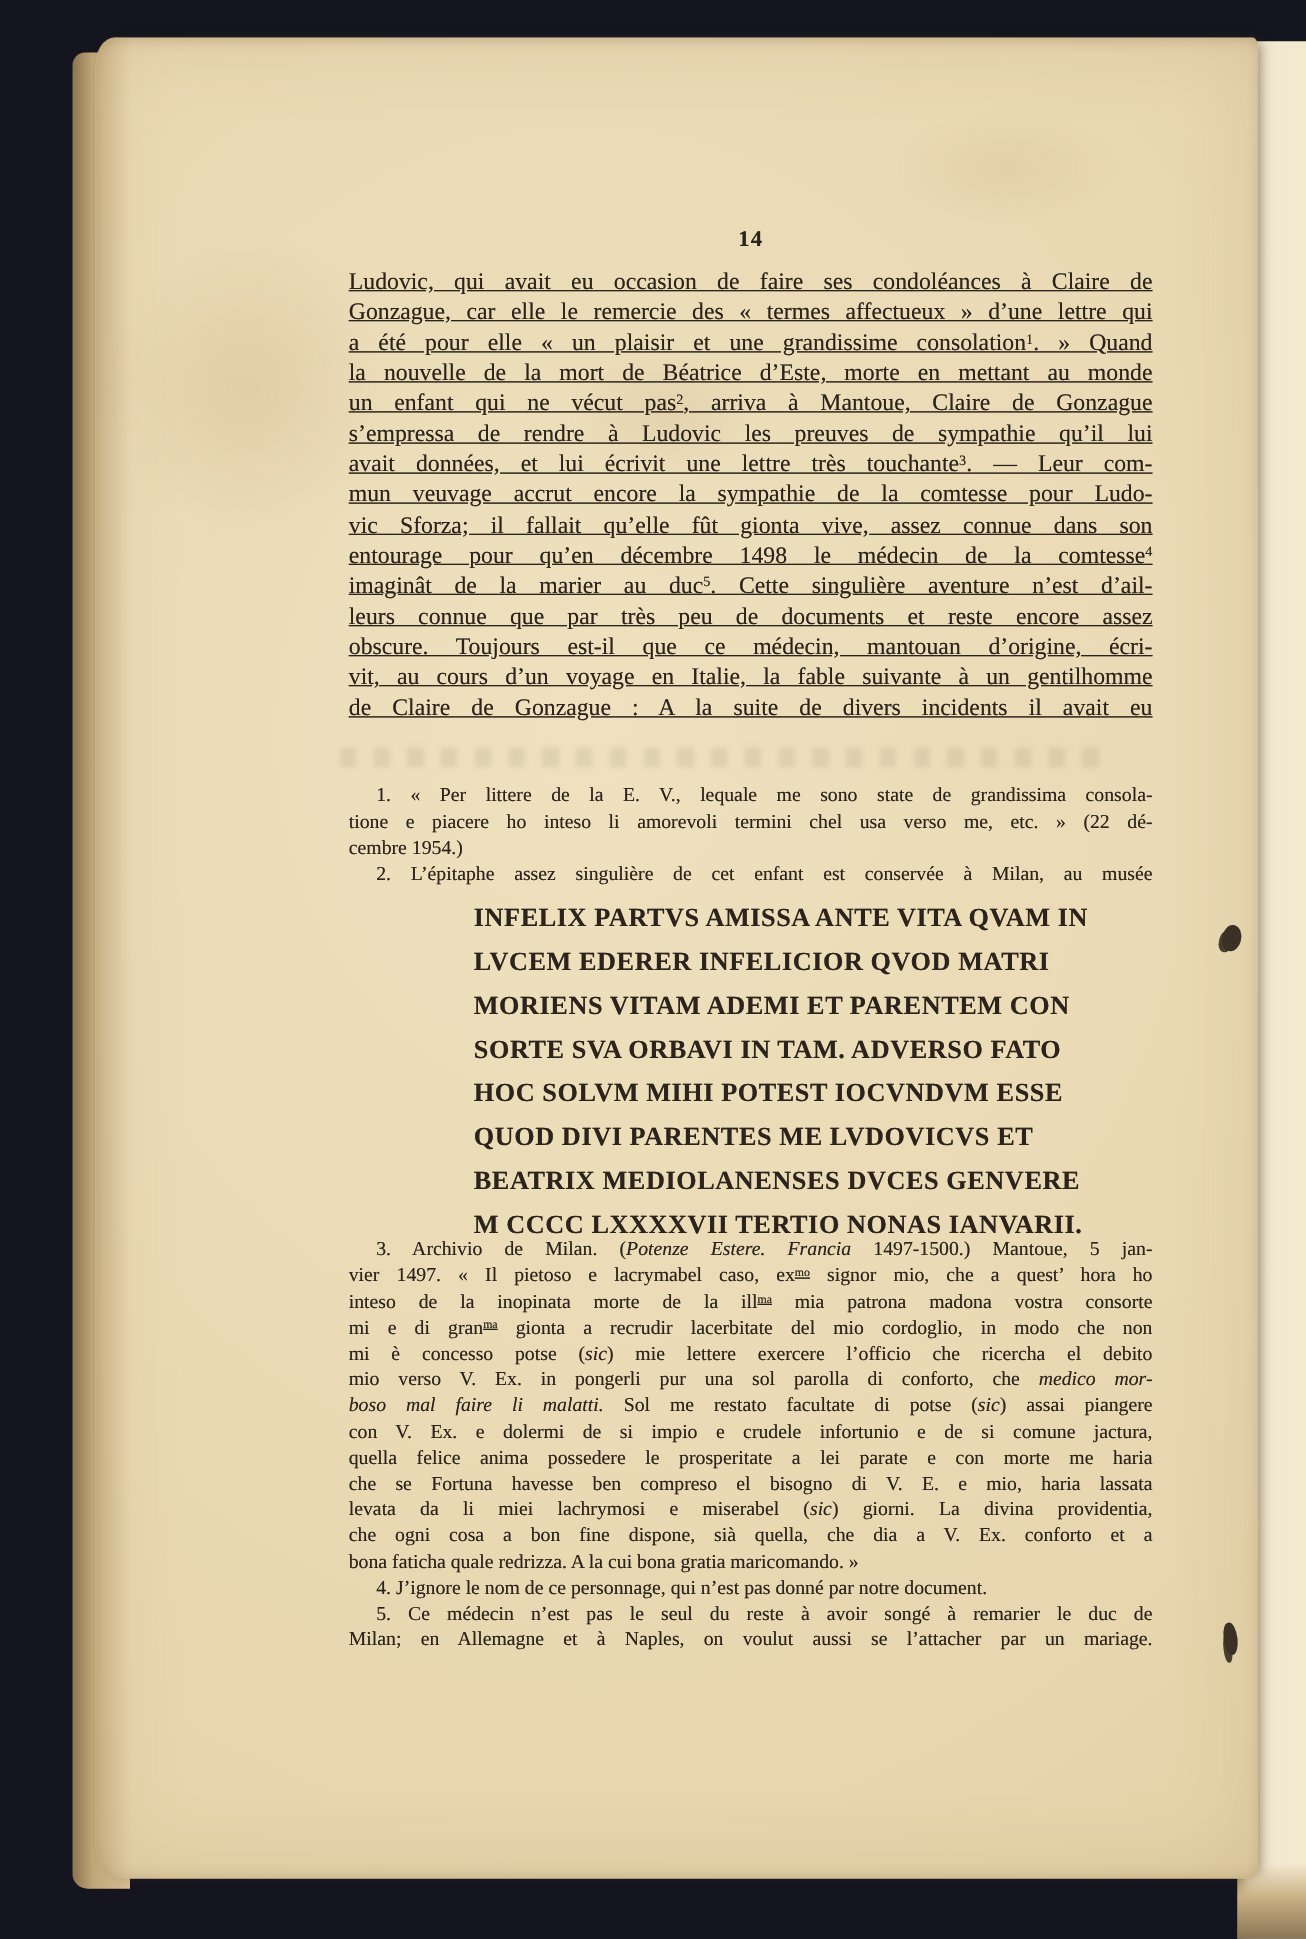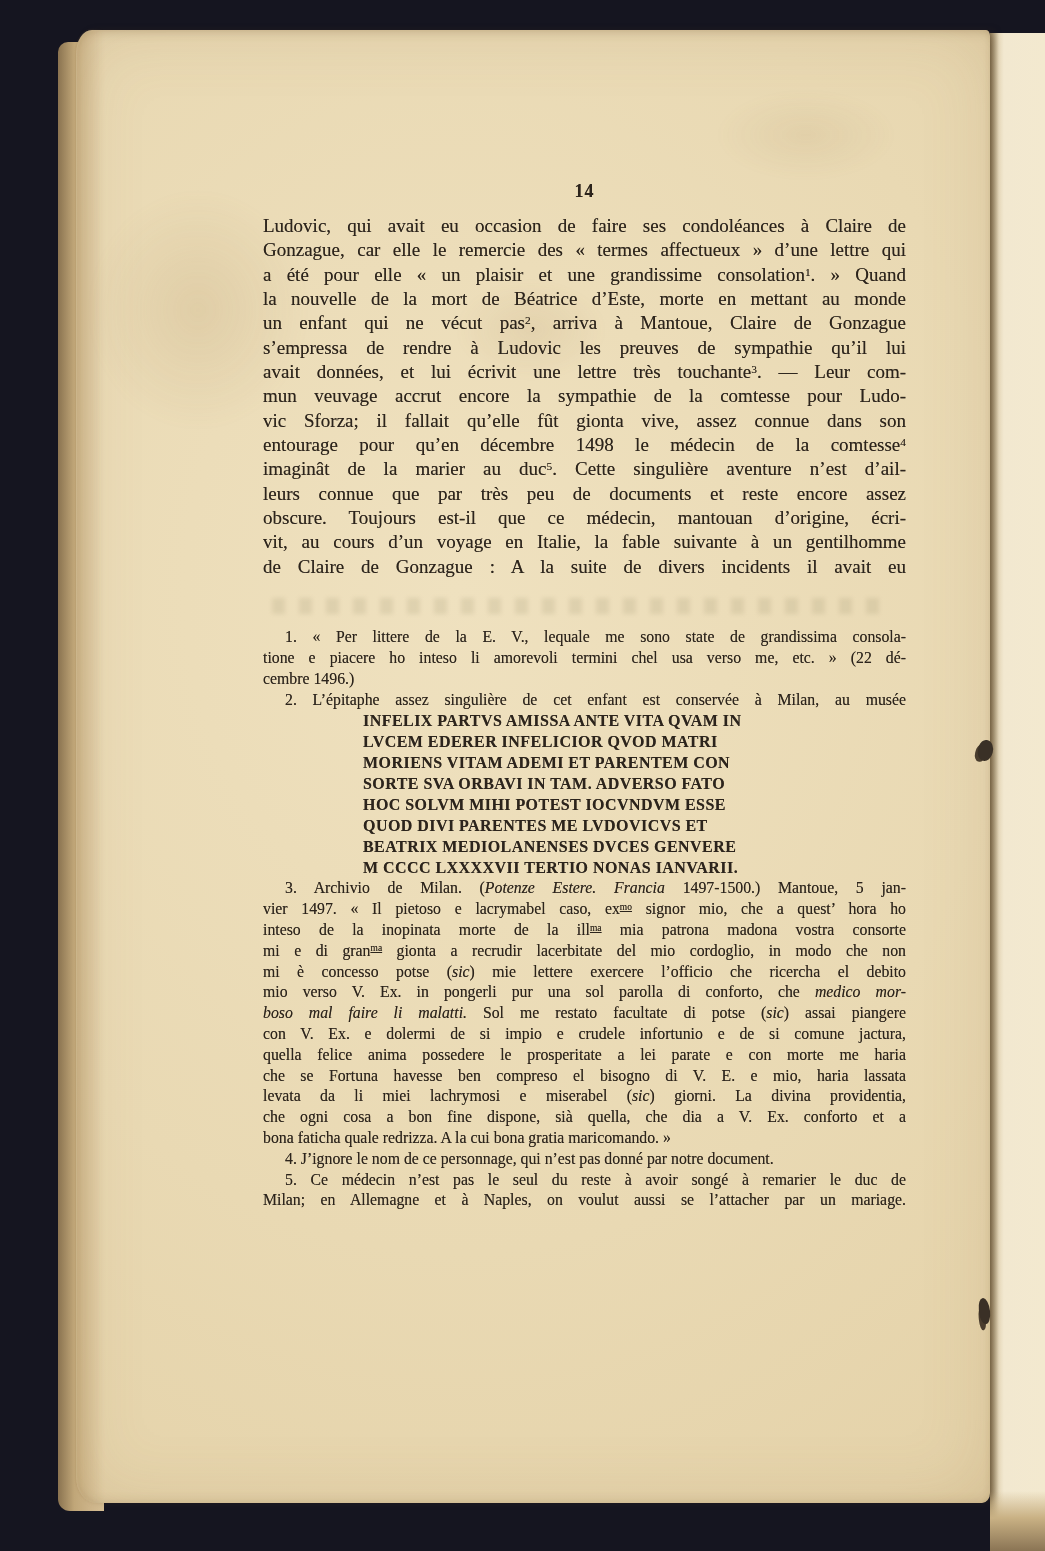--- a/index.html
+++ b/index.html
@@ -42,20 +42,21 @@
   .page{
     position:absolute;left:76px;top:30px;width:914px;height:1473px;
     background:
       radial-gradient(120% 90% at 42% 38%, var(--paper-light) 0%, var(--paper) 50%, #e5d3aa 78%, var(--paper-dark) 100%);
     border-radius:16px 4px 8px 20px / 24px 6px 10px 26px;
     box-shadow:
       6px 0 10px -4px rgba(70,50,25,.55),
       inset 0 6px 12px -6px rgba(120,90,50,.38),
       inset 0 -6px 12px -7px rgba(120,90,50,.30),
       inset 0 0 70px rgba(140,105,60,.16);
+    padding-left: 16px;
   }
   .page::before{ 
     content:'';position:absolute;left:0;top:0;bottom:0;width:28px;
     background:linear-gradient(to right,rgba(165,130,78,.42),rgba(165,130,78,0));
     border-radius:inherit;filter:blur(1px);
   }
   .stain{position:absolute;border-radius:50%;pointer-events:none;}
   .stain-a{left:12px;top:160px;width:220px;height:240px;
     background:radial-gradient(closest-side,rgba(151,112,60,.13),rgba(151,112,60,0));filter:blur(4px);}
   .stain-b{left:380px;top:250px;width:150px;height:100px;
@@ -77,25 +78,25 @@
     line-height:22px;margin-bottom:12px;
     text-shadow:0 0 .5px rgba(44,36,28,.65);
   }
   .line{
     text-align:left;
     text-shadow:0 0 .5px rgba(44,36,28,.55);
   }
   .line.j{text-align:justify;text-align-last:justify;}
   .line.ind{text-indent:22px;}
   .block.body{margin-bottom:48px;}
-  .block.body .line{font-size:19px;line-height:24.35px;}
+  .block.body .line{font-size:19px;line-height:24.35px;text-decoration:underline;}
   .block.footnote .line{font-size:15.8px;line-height:20.8px;}
   .block.epitaph{margin-left:100px;}
   .block.epitaph .line{
-    font-size:16px;line-height:21px;font-weight:bold;letter-spacing:.45px;
+    font-size:21px;line-height:21px;font-weight:bold;letter-spacing:.45px;margin-top:14px;
   }
   sup{font-size:60%;vertical-align:baseline;position:relative;top:-0.45em;line-height:0;}
   .block.footnote sup{text-decoration:underline;text-underline-offset:1px;}
   i{font-style:italic;}
 </style>
 </head>
 <body>
 
 <div class="scene">
   <div class="under-pages"></div>
@@ -123,21 +124,21 @@
             <div class="line j">entourage pour qu’en décembre 1498 le médecin de la comtesse<sup>4</sup></div>
             <div class="line j">imaginât de la marier au duc<sup>5</sup>. Cette singulière aventure n’est d’ail-</div>
             <div class="line j">leurs connue que par très peu de documents et reste encore assez</div>
             <div class="line j">obscure. Toujours est-il que ce médecin, mantouan d’origine, écri-</div>
             <div class="line j">vit, au cours d’un voyage en Italie, la fable suivante à un gentilhomme</div>
             <div class="line j">de Claire de Gonzague : A la suite de divers incidents il avait eu</div>
           </div>
           <div class="block footnote">
             <div class="line j ind">1. « Per littere de la E. V., lequale me sono state de grandissima consola-</div>
             <div class="line j">tione e piacere ho inteso li amorevoli termini chel usa verso me, etc. » (22 dé-</div>
-            <div class="line">cembre 1496.)</div>
+            <div class="line">cembre 1954.)</div>
           </div>
           <div class="block footnote">
             <div class="line j ind">2. L’épitaphe assez singulière de cet enfant est conservée à Milan, au musée</div>
           </div>
           <div class="block epitaph">
             <div class="line">INFELIX PARTVS AMISSA ANTE VITA QVAM IN</div>
             <div class="line">LVCEM EDERER INFELICIOR QVOD MATRI</div>
             <div class="line">MORIENS VITAM ADEMI ET PARENTEM CON</div>
             <div class="line">SORTE SVA ORBAVI IN TAM. ADVERSO FATO</div>
             <div class="line">HOC SOLVM MIHI POTEST IOCVNDVM ESSE</div>

